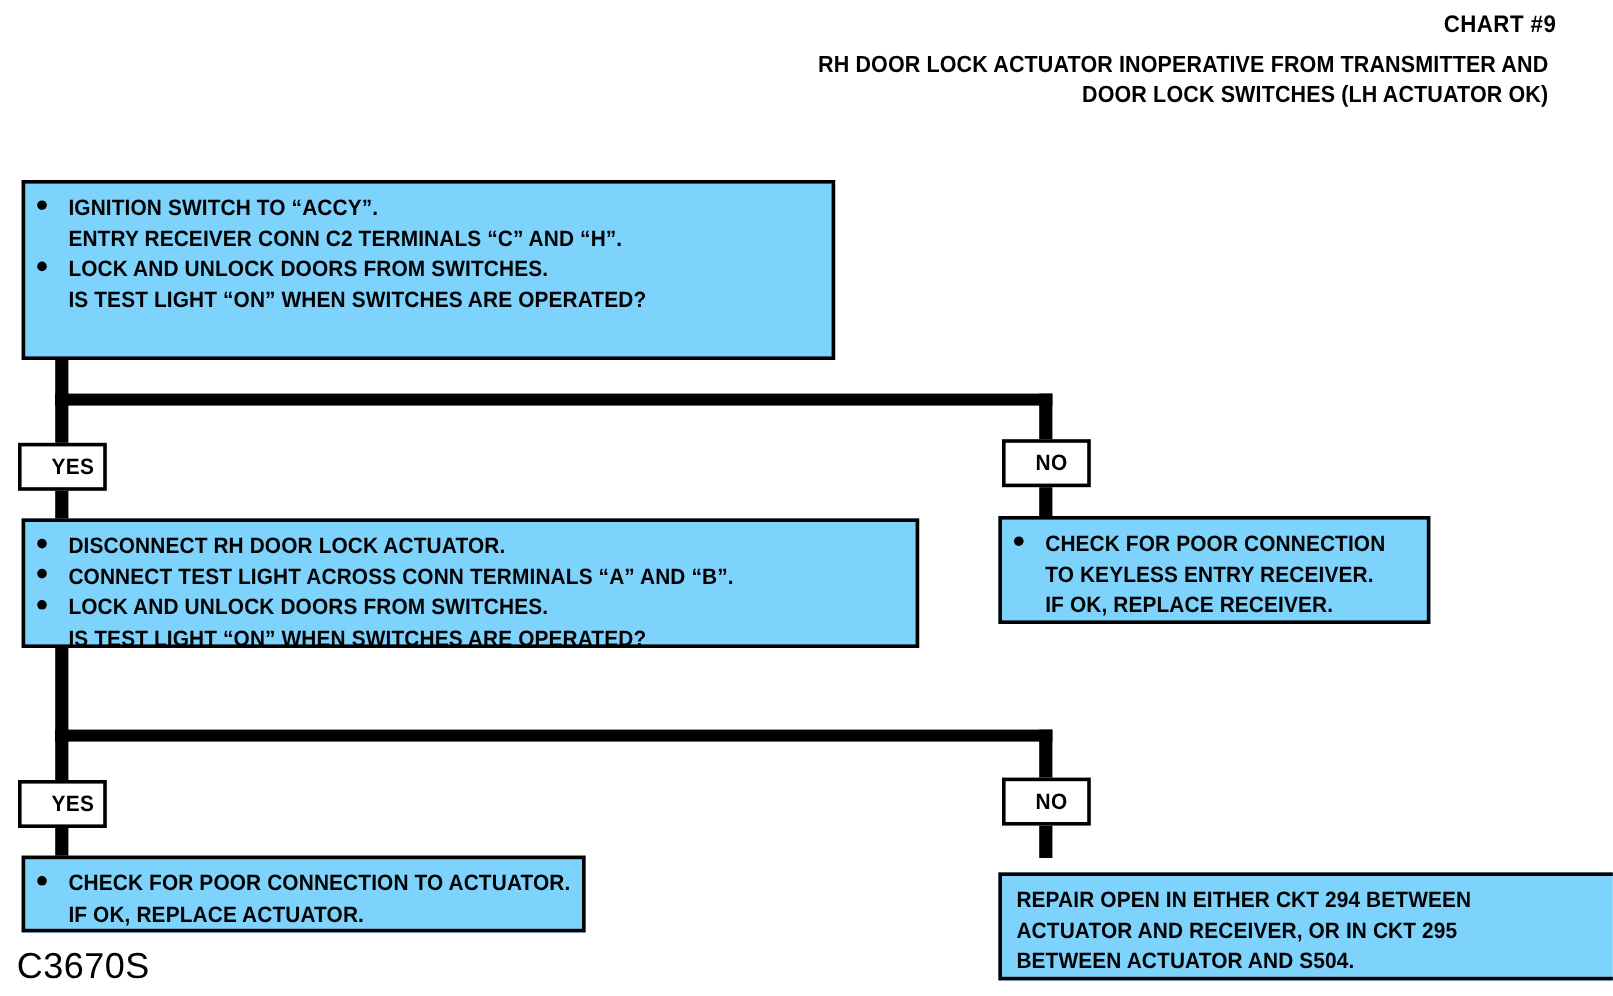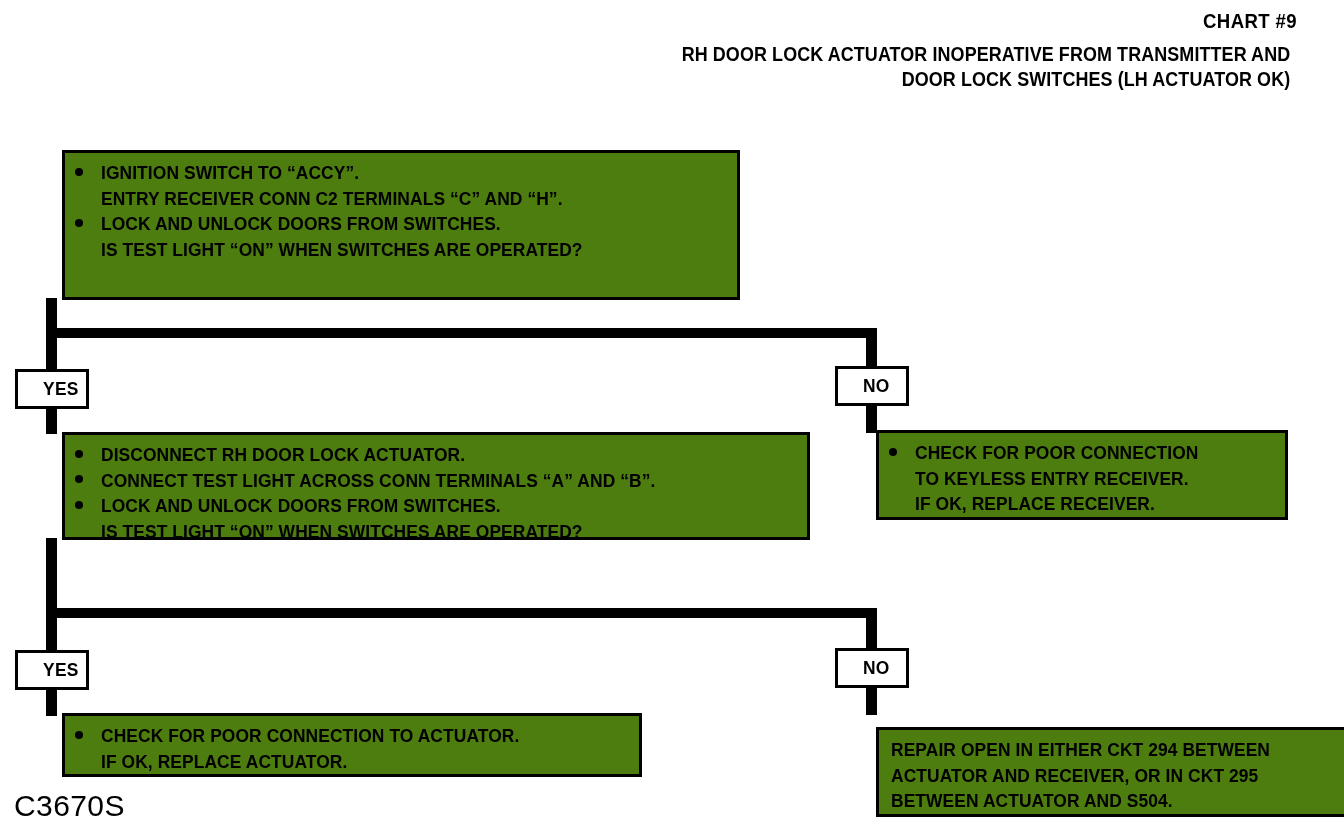--- a/index.html
+++ b/index.html
@@ -38,23 +38,22 @@
     line-height: 25px;
     margin-top: 8px;
     transform: scaleX(0.92);
   }
 
   
   .node {
     position: absolute;
     box-sizing: border-box;
     border: 3px solid #000;
-    background: #4d7c0f;
+    background: #7dd3fc;
     z-index: 3;
-    margin-left: 44px;
   }
   .node-inner {
     padding: 7px 8px 6px 10px;
   }
   .line {
     display: flex;
     align-items: flex-start;
     font-size: 18.5px;
     font-weight: bold;
     line-height: 25.5px;
@@ -194,21 +193,21 @@
       <span class="bullet"></span>
       <span class="txt">LOCK AND UNLOCK DOORS FROM SWITCHES.</span>
     </div>
     <div class="line">
       <span class="indent"></span>
       <span class="txt">IS TEST LIGHT “ON” WHEN SWITCHES ARE OPERATED?</span>
     </div>
   </div>
 </div>
 
-<div class="node" style="left:832px; top:430px; width:412px; height:90px;">
+<div class="node" style="left:832px; top:430px; width:360px; height:90px;">
   <div class="node-inner">
     <div class="line">
       <span class="bullet"></span>
       <span class="txt">CHECK FOR POOR CONNECTION</span>
     </div>
     <div class="line">
       <span class="indent"></span>
       <span class="txt">TO KEYLESS ENTRY RECEIVER.</span>
     </div>
     <div class="line">
@@ -218,21 +217,21 @@
   </div>
 </div>
 
 <div class="branch" style="left:15px; top:650px;">
   <span>YES</span>
 </div>
 <div class="branch" style="left:835px; top:648px;">
   <span>NO</span>
 </div>
 
-<div class="node" style="left:18px; top:713px; width:580px; height:64px;">
+<div class="node" style="left:18px; top:713px; width:470px; height:64px;">
   <div class="node-inner">
     <div class="line">
       <span class="bullet"></span>
       <span class="txt">CHECK FOR POOR CONNECTION TO ACTUATOR.</span>
     </div>
     <div class="line">
       <span class="indent"></span>
       <span class="txt">IF OK, REPLACE ACTUATOR.</span>
     </div>
   </div>

